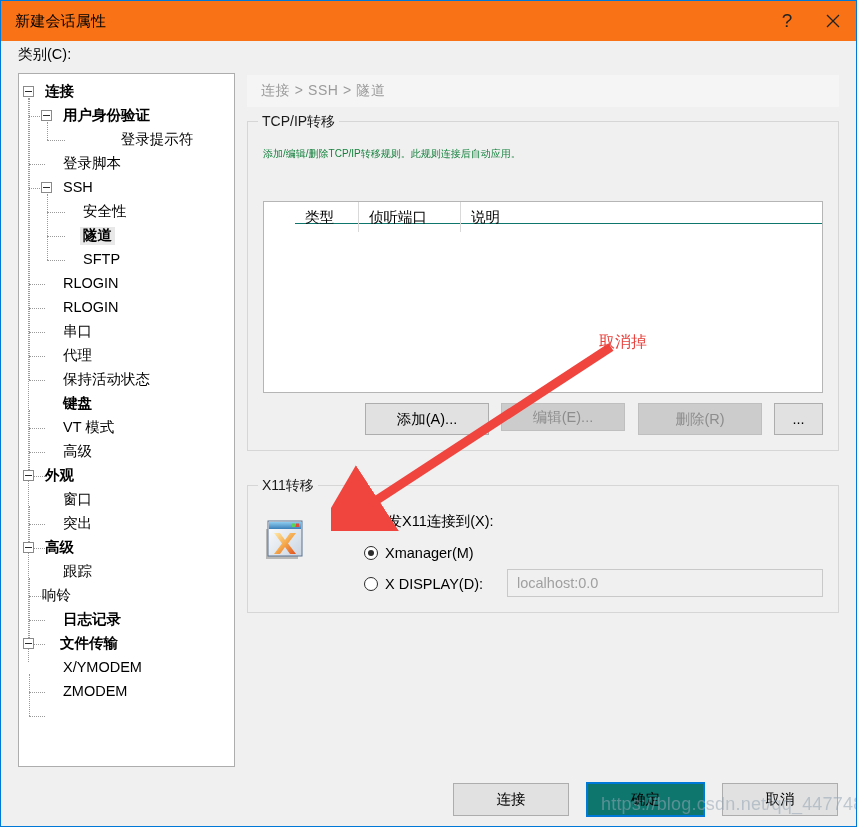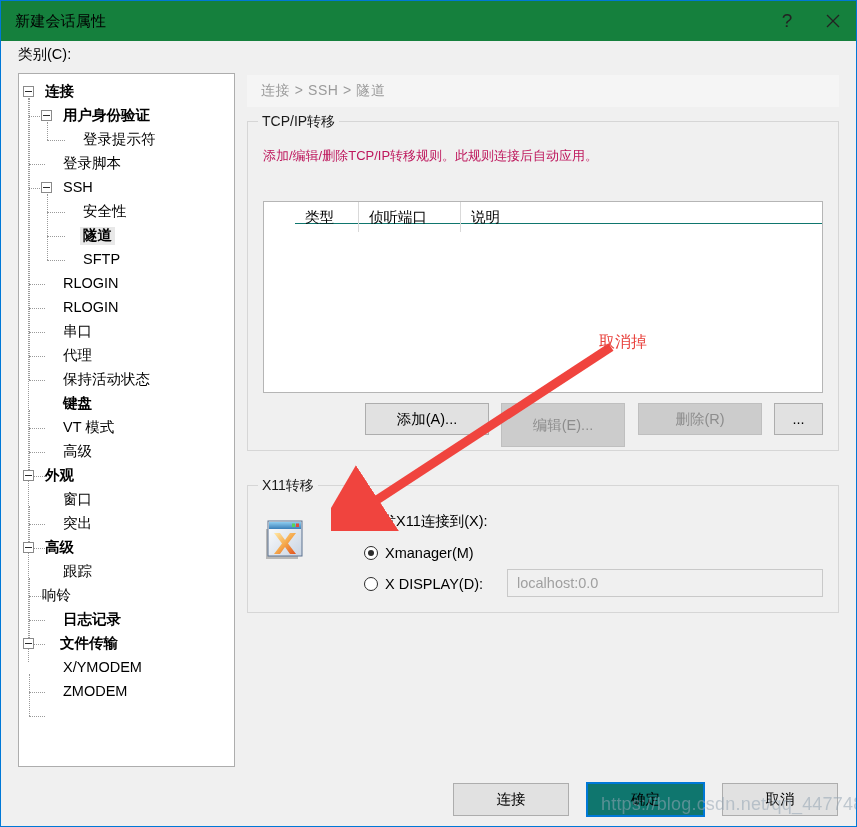--- a/index.html
+++ b/index.html
@@ -14,21 +14,21 @@
     position: relative;
     width: 857px; height: 827px;
     background: #f0f0f0;
     border: 1px solid #0078d7;
     overflow: hidden;
   }
   
   #titlebar {
     position: absolute; left: 0; top: 0;
     width: 855px; height: 40px;
-    background: #15803d;
+    background: #f97316;
     display: flex; align-items: center;
   }
   #title-text {
     margin-left: 14px;
     font-size: 15px;
     color: #000;
     letter-spacing: .2px;
   }
   #title-buttons {
     position: absolute; right: 0; top: 0; height: 40px;
@@ -109,21 +109,21 @@
     background: #f0f0f0;
     padding: 0 4px;
     font-size: 14px;
     color: #1a1a1a;
   }
   #gb-tcp { left: 246px; top: 120px; width: 592px; height: 330px; }
   #gb-x11 { left: 246px; top: 484px; width: 592px; height: 128px; }
 
   #tcp-desc {
     position: absolute; left: 262px; top: 146px;
-    font-size: 13px; color: #be185d;
+    font-size: 10px; color: #15803d;
   }
   #rules-table {
     position: absolute; left: 262px; top: 200px;
     width: 560px; height: 192px;
     background: #ffffff;
     border: 1px solid #b5b5b5;
   }
   #rules-head {
     position: relative;
     height: 22px;
@@ -148,21 +148,21 @@
     background: #e1e1e1;
     border: 1px solid #adadad;
     font-size: 14.5px;
     color: #000;
     display: flex; align-items: center; justify-content: center;
     cursor: default;
     font-family: "Liberation Sans", "DejaVu Sans", sans-serif;
   }
   .btn.disabled { color: #8d8d8d; background: #cccccc; border-color: #bfbfbf; }
   #btn-add  { left: 364px; top: 402px; width: 124px; height: 32px; }
-  #btn-edit { left: 500px; top: 402px; width: 124px; height: 44px; }
+  #btn-edit { left: 500px; top: 402px; width: 124px; height: 28px; }
   #btn-del  { left: 637px; top: 402px; width: 124px; height: 32px; }
   #btn-more { left: 773px; top: 402px; width: 49px; height: 32px; }
 
   
   #xman-icon { position: absolute; left: 264px; top: 519px; width: 40px; height: 44px; }
   #cb-row { position: absolute; left: 339px; top: 511px; display: flex; align-items: center; }
   .checkbox {
     width: 15px; height: 15px;
     border: 1px solid #0078d7;
     background: #fff;
@@ -171,21 +171,21 @@
   }
   .checkbox::after {
     content: "";
     position: absolute;
     left: 4px; top: 1px;
     width: 5px; height: 9px;
     border: solid #0078d7;
     border-width: 0 2px 2px 0;
     transform: rotate(42deg);
   }
-  #cb-label { margin-left: 12px; font-size: 14.5px; color: #000; }
+  #cb-label { margin-left: 18px; font-size: 14.5px; color: #000; }
 
   .radio-row { position: absolute; display: flex; align-items: center; }
   #radio-xman { left: 363px; top: 544px; }
   #radio-disp { left: 363px; top: 575px; }
   .radio {
     width: 14px; height: 14px;
     border: 1px solid #2b2b2b;
     border-radius: 50%;
     background: #fff;
     position: relative;
@@ -294,21 +294,21 @@
         <div class="vline" style="left: 9px; top: 24px; height: 564px;"></div>
       </div>
       <div class="tnode bold" style="padding-left: 23px;">
         <div class="expander" style="left: 4px; top: 6px;"></div>
         <span class="tlabel">连接</span>
       </div>
       <div class="tnode bold" style="padding-left: 41px;">
         <div class="expander" style="left: 22px; top: 6px;"></div>
         <span class="tlabel">用户身份验证</span>
       </div>
-      <div class="tnode" style="padding-left: 61px;">
+      <div class="tnode" style="padding-left: 61px; justify-content: center;">
         <span class="tlabel">登录提示符</span>
       </div>
       <div class="tnode" style="padding-left: 41px;">
         <span class="tlabel">登录脚本</span>
       </div>
       <div class="tnode" style="padding-left: 41px;">
         <div class="expander" style="left: 22px; top: 6px;"></div>
         <span class="tlabel">SSH</span>
       </div>
       <div class="tnode" style="padding-left: 61px;">

